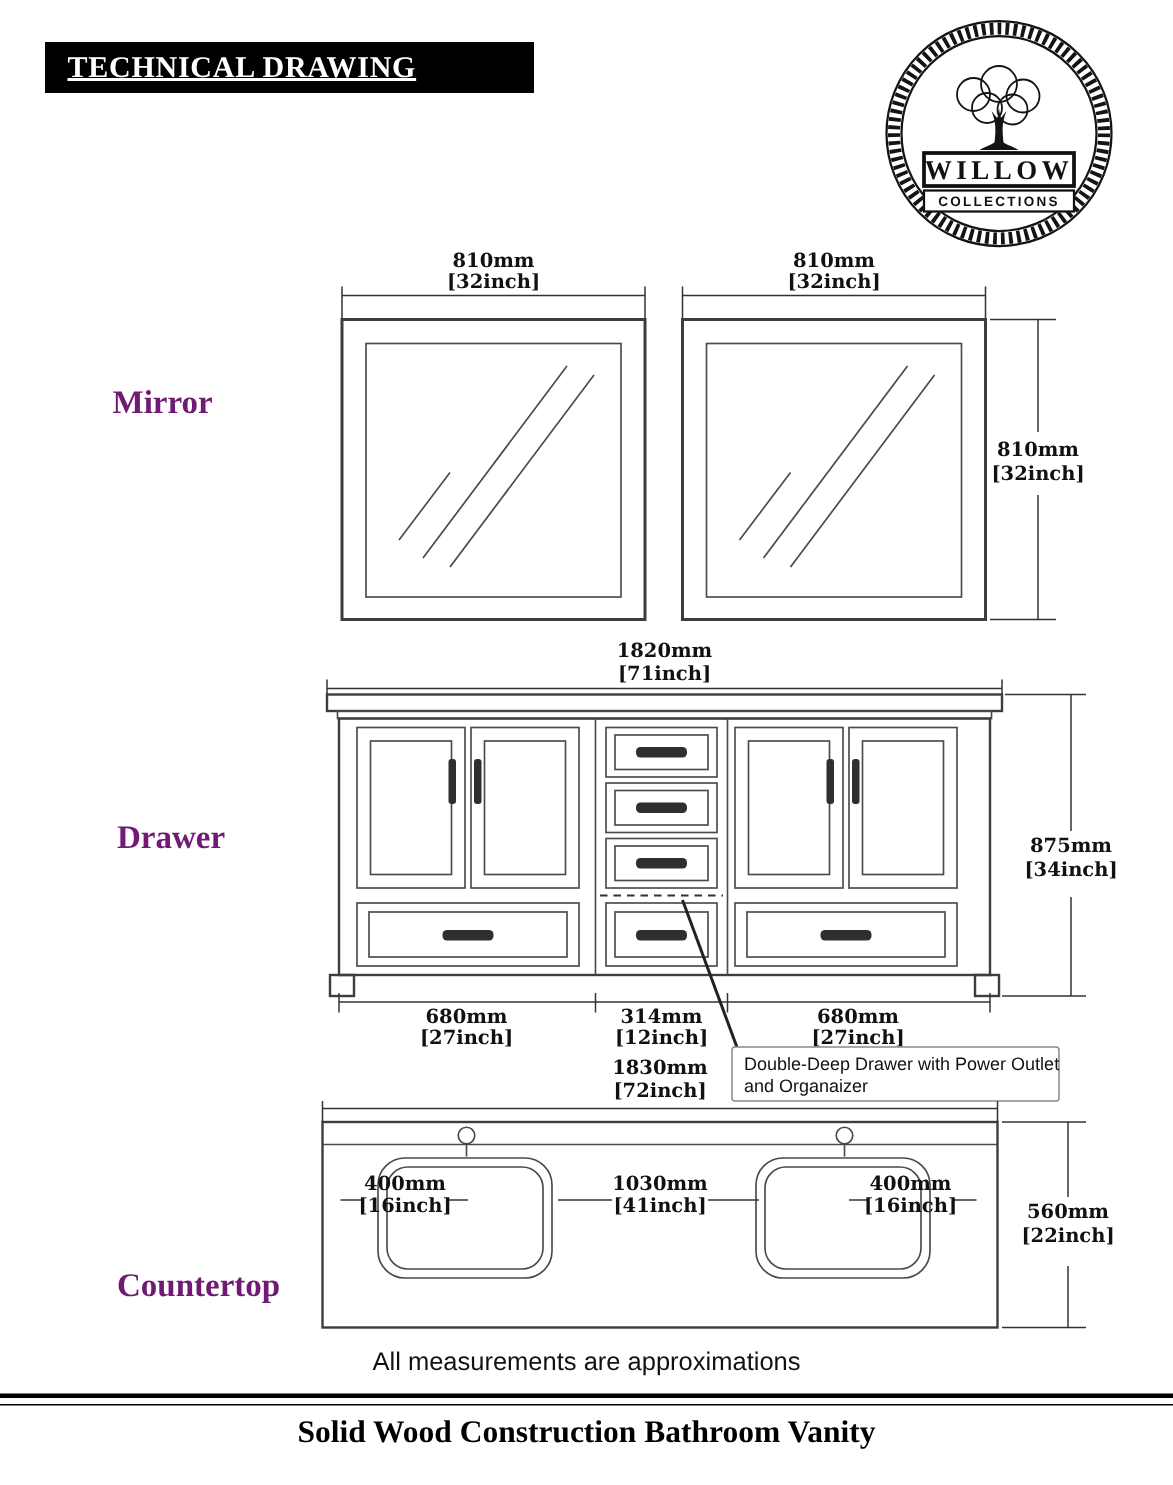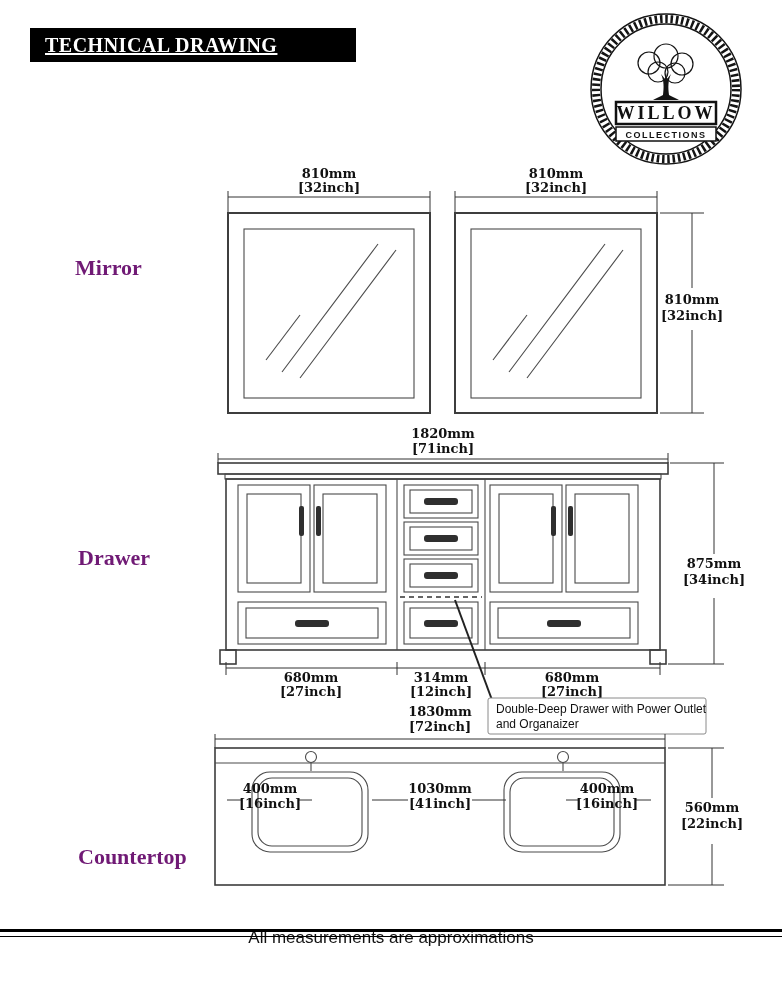--- a/index.html
+++ b/index.html
@@ -27,21 +27,21 @@
   .dash   { stroke:#333; stroke-width:1.3; stroke-dasharray:5 4; fill:none; }
   .hfill  { fill:#2f2f2f; }
   text.dim { font-family:"DejaVu Serif",serif; font-size:13px; font-weight:bold; fill:#111; text-anchor:middle; }
   text.callout { font-family:"Liberation Sans",sans-serif; font-size:12px; fill:#111; text-anchor:start; }
   .ropeline { fill:none; stroke:#141414; }
   .scrib { fill:none; stroke:#141414; stroke-width:1.2; }
   text.wlogo { font-family:"Liberation Serif",serif; font-size:18px; font-weight:bold; letter-spacing:3px; fill:#111; text-anchor:middle; }
   text.clogo { font-family:"Liberation Sans",sans-serif; font-size:9px; font-weight:bold; letter-spacing:1.5px; fill:#111; text-anchor:middle; }
 
   .note { position:absolute; top:898px; left:0; width:782px; text-align:center;
-          font-family:"Liberation Sans",sans-serif; font-size:17px; color:#111;margin-top:30px; }
+          font-family:"Liberation Sans",sans-serif; font-size:17px; color:#111; }
   .rule-thick { position:absolute; top:929px; left:0; width:782px; height:3px; background:#000; }
   .rule-thin  { position:absolute; top:936px; left:0; width:782px; height:1px; background:#000; }
   .footer-title { position:absolute; top:942px; left:0; width:782px; text-align:center;
                   font-weight:bold; font-size:21px; color:#000; font-family:"Liberation Serif",serif; }
 </style>
 </head>
 <body>
 
 <div class="page">
 
@@ -241,14 +241,15 @@
       <line class="dimline" x1="712" y1="748" x2="712" y2="798"></line>
       <line class="dimline" x1="712" y1="844" x2="712" y2="885"></line>
       <text class="dim" x="712" y="812">560mm</text>
       <text class="dim" x="712" y="828">[22inch]</text>
     </g>
   </svg>
 
   <div class="note">All measurements are approximations</div>
   <div class="rule-thick"></div>
   <div class="rule-thin"></div>
+  <div class="footer-title">Solid Wood Construction Bathroom Vanity</div>
 
 </div>
 
 </body></html>

